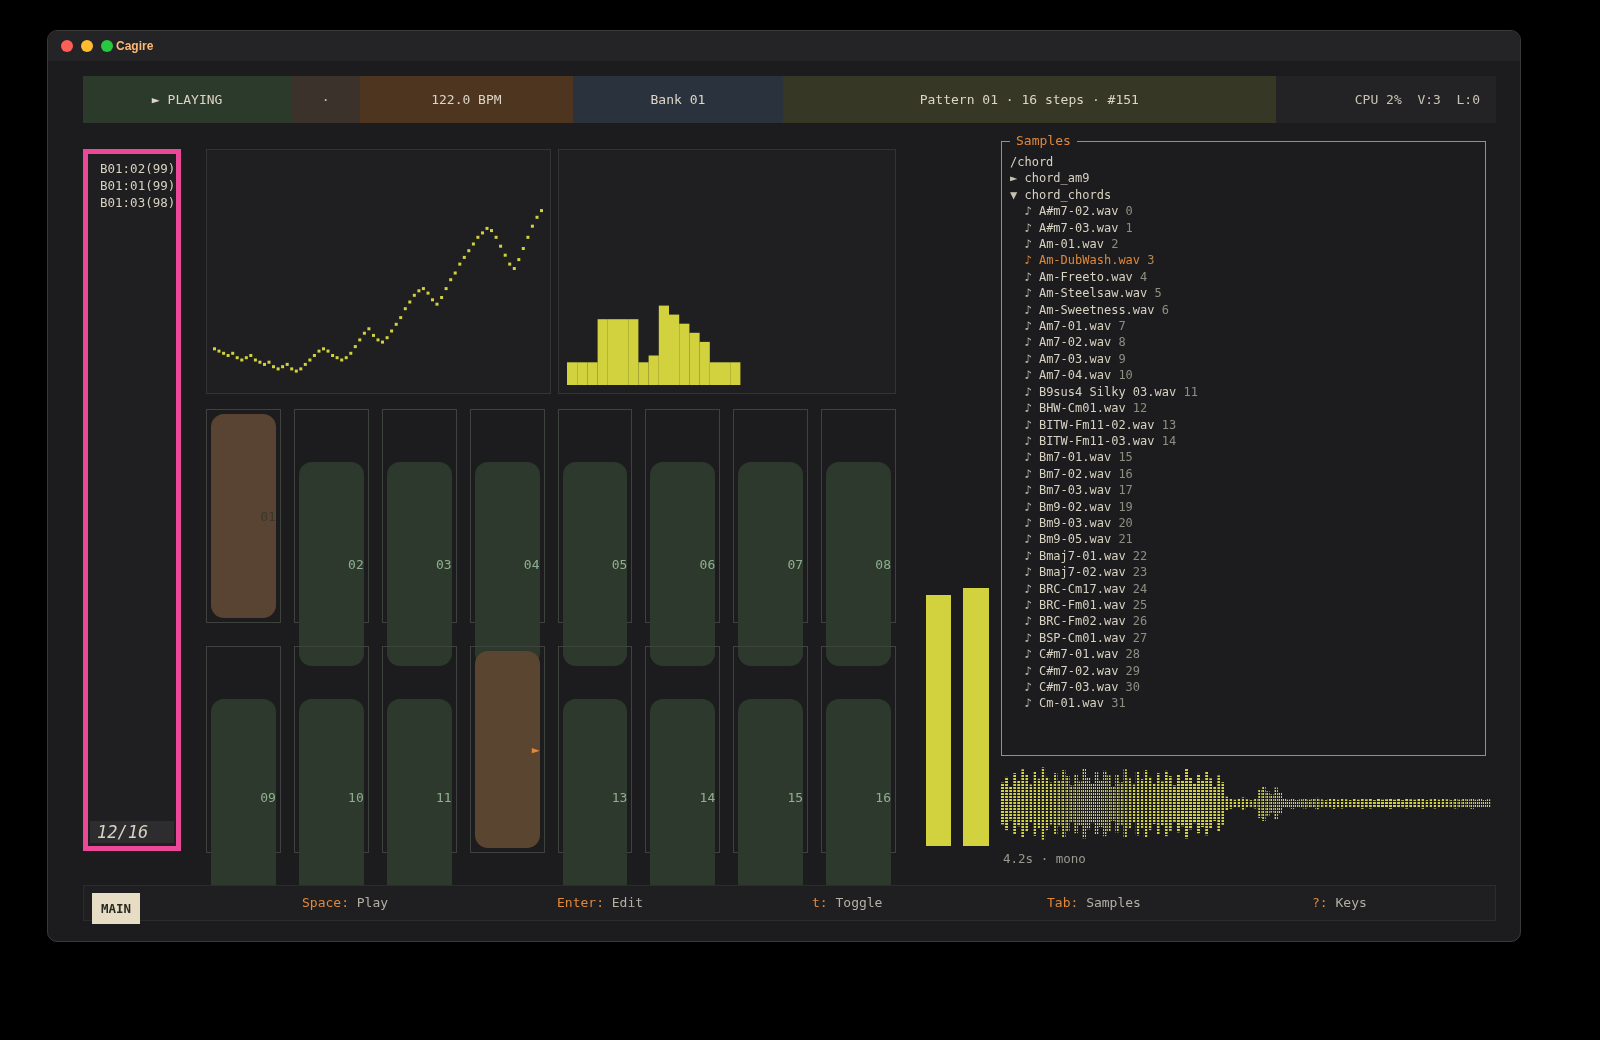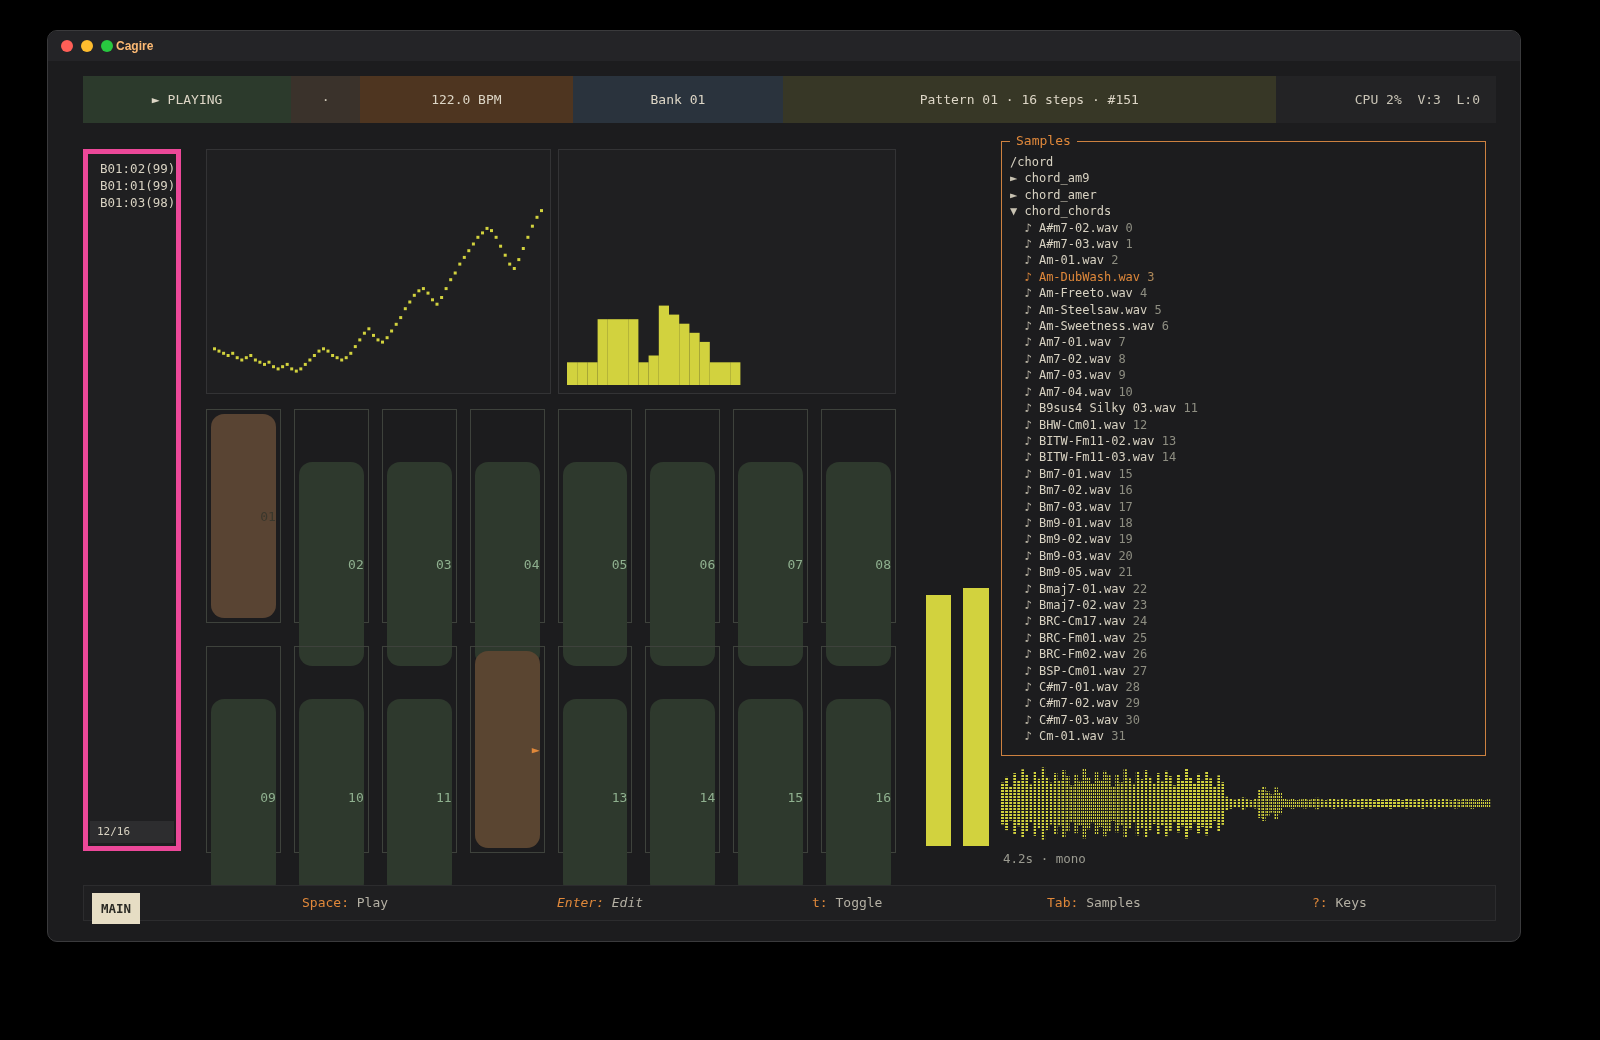--- a/index.html
+++ b/index.html
@@ -29,21 +29,21 @@
   .seg-pattern{ width:516px; background:#373726; }
   .seg-cpu{ width:230px; background:#232325; justify-content:flex-end;
     padding-right:16px; white-space:pre; color:#c9c4b6; }
 
   
   .voices{ position:absolute; left:35px; top:118px; width:98px; height:702px;
     background:#1f1f21; border:5px solid #ec4899; }
   .voice-entry{ font-size:12.5px; color:#d8d2c2; line-height:17px; padding-left:12px; white-space:pre; }
   #voice-list{ padding-top:6px; }
   .counter-strip{ position:absolute; left:2px; right:2px; bottom:3px; height:22px;
-    background:#2d2d2f; color:#d8d2c2; font-size:11px; line-height:22px; padding-left:7px; }
+    background:#2d2d2f; color:#d8d2c2; font-size:17px; line-height:22px; padding-left:7px;font-style:italic; }
 
   
   .chart{ position:absolute; top:118px; height:245px; background:#1f1f21;
     border:1px solid #333335; }
   .chart1{ left:158px; width:345px; }
   .chart2{ left:510px; width:338px; }
   .chart svg{ width:100%; height:100%; display:block; }
 
   
   .padgrid{ position:absolute; left:158px; top:378px; width:690px; height:444px;
@@ -321,41 +321,39 @@
   </div>
   <div class="meter meter-right">
     <div class="meter-fill" id="meter-fill-1" style="height: 37%;"></div>
   </div>
 
   <div class="samples">
     <span class="samples-legend">Samples</span>
     <div class="sample-scroll" id="sample-list">
       <div class="s-row s-path">/chord</div>
     <div class="s-row"><span class="s-arrow">► </span><span class="s-name">chord_am9</span></div>
-        <div class="s-row"><span class="s-arrow">► </span><span class="s-name">chord_amer</span></div>
         <div class="s-row"><span class="s-arrow">▼ </span><span class="s-name">chord_chords</span></div>
         <div class="s-row"><span class="s-note">  ♪ </span><span class="s-name">A#m7-02.wav</span><span class="s-num"> 0</span></div>
         <div class="s-row"><span class="s-note">  ♪ </span><span class="s-name">A#m7-03.wav</span><span class="s-num"> 1</span></div>
         <div class="s-row"><span class="s-note">  ♪ </span><span class="s-name">Am-01.wav</span><span class="s-num"> 2</span></div>
         <div class="s-row selected"><span class="s-note">  ♪ </span><span class="s-name">Am-DubWash.wav</span><span class="s-num"> 3</span></div>
         <div class="s-row"><span class="s-note">  ♪ </span><span class="s-name">Am-Freeto.wav</span><span class="s-num"> 4</span></div>
         <div class="s-row"><span class="s-note">  ♪ </span><span class="s-name">Am-Steelsaw.wav</span><span class="s-num"> 5</span></div>
         <div class="s-row"><span class="s-note">  ♪ </span><span class="s-name">Am-Sweetness.wav</span><span class="s-num"> 6</span></div>
         <div class="s-row"><span class="s-note">  ♪ </span><span class="s-name">Am7-01.wav</span><span class="s-num"> 7</span></div>
         <div class="s-row"><span class="s-note">  ♪ </span><span class="s-name">Am7-02.wav</span><span class="s-num"> 8</span></div>
         <div class="s-row"><span class="s-note">  ♪ </span><span class="s-name">Am7-03.wav</span><span class="s-num"> 9</span></div>
         <div class="s-row"><span class="s-note">  ♪ </span><span class="s-name">Am7-04.wav</span><span class="s-num"> 10</span></div>
         <div class="s-row"><span class="s-note">  ♪ </span><span class="s-name">B9sus4 Silky 03.wav</span><span class="s-num"> 11</span></div>
         <div class="s-row"><span class="s-note">  ♪ </span><span class="s-name">BHW-Cm01.wav</span><span class="s-num"> 12</span></div>
         <div class="s-row"><span class="s-note">  ♪ </span><span class="s-name">BITW-Fm11-02.wav</span><span class="s-num"> 13</span></div>
         <div class="s-row"><span class="s-note">  ♪ </span><span class="s-name">BITW-Fm11-03.wav</span><span class="s-num"> 14</span></div>
         <div class="s-row"><span class="s-note">  ♪ </span><span class="s-name">Bm7-01.wav</span><span class="s-num"> 15</span></div>
         <div class="s-row"><span class="s-note">  ♪ </span><span class="s-name">Bm7-02.wav</span><span class="s-num"> 16</span></div>
         <div class="s-row"><span class="s-note">  ♪ </span><span class="s-name">Bm7-03.wav</span><span class="s-num"> 17</span></div>
-        <div class="s-row"><span class="s-note">  ♪ </span><span class="s-name">Bm9-01.wav</span><span class="s-num"> 18</span></div>
         <div class="s-row"><span class="s-note">  ♪ </span><span class="s-name">Bm9-02.wav</span><span class="s-num"> 19</span></div>
         <div class="s-row"><span class="s-note">  ♪ </span><span class="s-name">Bm9-03.wav</span><span class="s-num"> 20</span></div>
         <div class="s-row"><span class="s-note">  ♪ </span><span class="s-name">Bm9-05.wav</span><span class="s-num"> 21</span></div>
         <div class="s-row"><span class="s-note">  ♪ </span><span class="s-name">Bmaj7-01.wav</span><span class="s-num"> 22</span></div>
         <div class="s-row"><span class="s-note">  ♪ </span><span class="s-name">Bmaj7-02.wav</span><span class="s-num"> 23</span></div>
         <div class="s-row"><span class="s-note">  ♪ </span><span class="s-name">BRC-Cm17.wav</span><span class="s-num"> 24</span></div>
         <div class="s-row"><span class="s-note">  ♪ </span><span class="s-name">BRC-Fm01.wav</span><span class="s-num"> 25</span></div>
         <div class="s-row"><span class="s-note">  ♪ </span><span class="s-name">BRC-Fm02.wav</span><span class="s-num"> 26</span></div>
         <div class="s-row"><span class="s-note">  ♪ </span><span class="s-name">BSP-Cm01.wav</span><span class="s-num"> 27</span></div>
         <div class="s-row"><span class="s-note">  ♪ </span><span class="s-name">C#m7-01.wav</span><span class="s-num"> 28</span></div>
@@ -489,20 +487,20 @@
         <rect x="485.9" y="38.3" width="3.3" height="8.4" fill="#d2d23e"></rect>
       </svg>
     <div class="pixel-overlay"></div>
   </div>
   <div class="wave-caption">4.2s · mono</div>
 
   <div class="footer">
     <span class="mode-badge">MAIN</span>
     <div id="shortcuts">
         <div class="shortcut" style="left: 218px;"><span class="sc-key">Space:</span><span class="sc-action"> Play</span></div>
-        <div class="shortcut" style="left: 473px; font-style: italic;"><span class="sc-key">Enter:</span><span class="sc-action"> Edit</span></div>
+        <div class="shortcut" style="left: 473px;"><span class="sc-key">Enter:</span><span class="sc-action"> Edit</span></div>
         <div class="shortcut" style="left: 728px;"><span class="sc-key">t:</span><span class="sc-action"> Toggle</span></div>
         <div class="shortcut" style="left: 963px;"><span class="sc-key">Tab:</span><span class="sc-action"> Samples</span></div>
         <div class="shortcut" style="left: 1228px;"><span class="sc-key">?:</span><span class="sc-action"> Keys</span></div>
       </div>
   </div>
 
 </div>
 
 </body></html>

